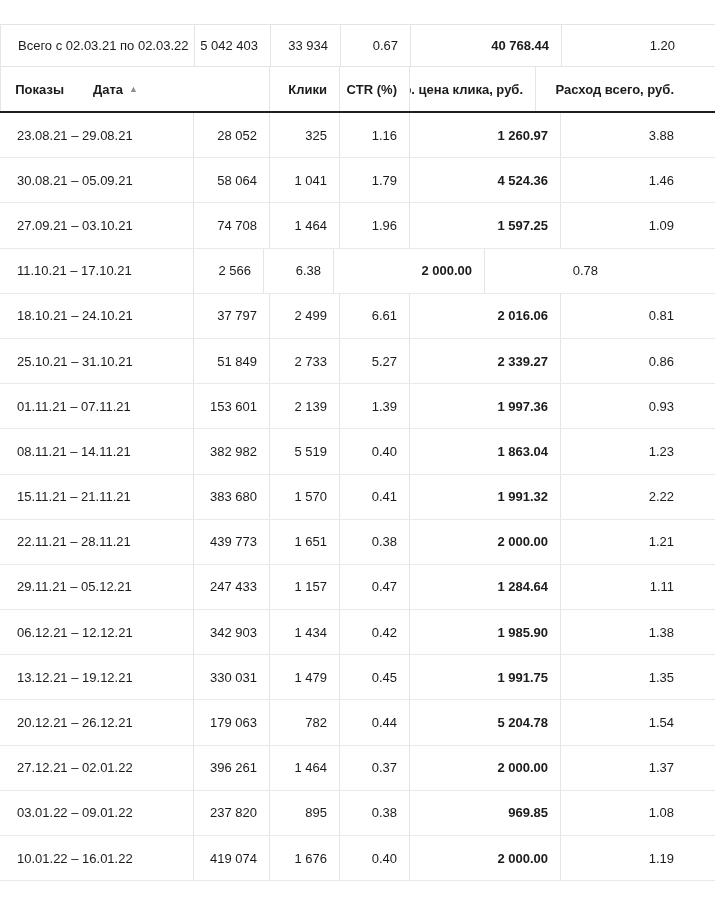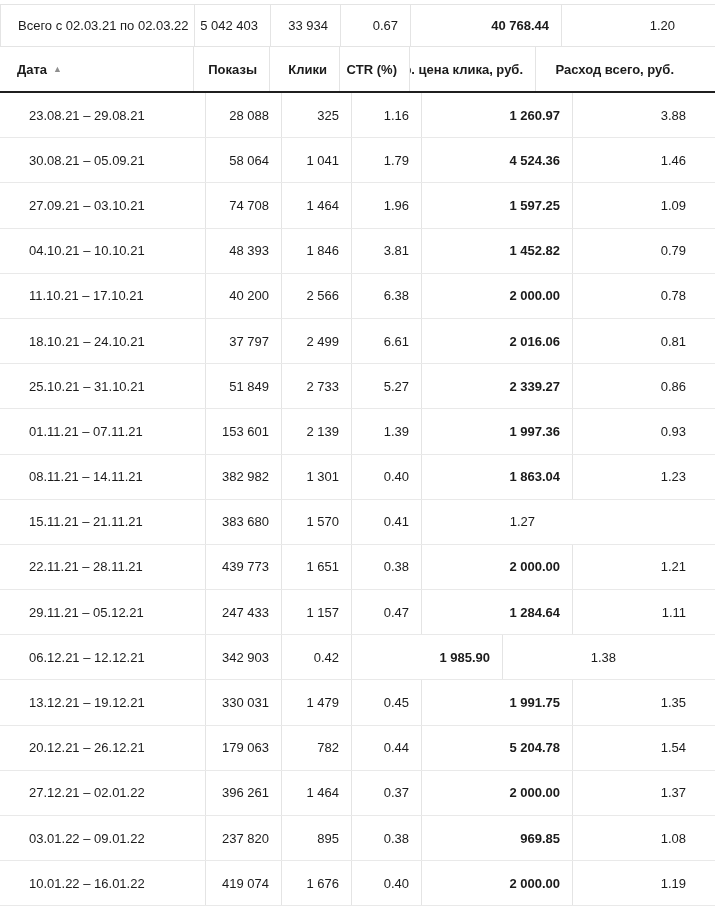--- a/index.html
+++ b/index.html
@@ -9,21 +9,21 @@
   }
   body {
     width: 715px;
     height: 913px;
     font-family: "Liberation Sans", "DejaVu Sans", sans-serif;
     font-size: 13px;
     color: #1b1b1b;
     overflow: hidden;
   }
   .report-table {
-    margin-top: 4px;
+    margin-top: 24px;
     width: 715px;
   }
   .row {
     display: flex;
     align-items: center;
     box-sizing: border-box;
     width: 715px;
   }
   .cell {
     box-sizing: border-box;
@@ -52,21 +52,20 @@
     border-left: 1px solid #e4e4e4;
   }
   .row-header {
     height: 46px;
     border-bottom: 2px solid #1f1f1f;
     font-weight: bold;
   }
   .row-data {
     height: 45.2px;
     border-bottom: 1px solid #e9e9e9;
-    padding-left: 12px;
   }
   .sort-arrow {
     color: #8f8f8f;
     font-size: 9px;
     margin-left: 6px;
     font-weight: normal;
   }
 </style>
 </head>
 <body>
@@ -76,35 +75,35 @@
   <div class="row row-totals">
     <div class="cell c-date">Всего с 02.03.21 по 02.03.22</div>
     <div class="cell c-impr num">5 042 403</div>
     <div class="cell c-clk num">33 934</div>
     <div class="cell c-ctr num">0.67</div>
     <div class="cell c-cost num">40 768.44</div>
     <div class="cell c-cpc num">1.20</div>
   </div>
 
   <div class="row row-header">
+    <div class="cell c-impr num">Показы</div>
     <div class="cell c-date">
       <span>Дата</span>
       <span class="sort-arrow">▲</span>
     </div>
-    <div class="cell c-impr num">Показы</div>
     <div class="cell c-clk num">Клики</div>
     <div class="cell c-ctr num">CTR (%)</div>
     <div class="cell c-cpc num">Ср. цена клика, руб.</div>
     <div class="cell c-cost num">Расход всего, руб.</div>
   </div>
 
   <div id="table-body">
   <div class="row row-data">
     <div class="cell c-date">23.08.21 – 29.08.21</div>
-    <div class="cell c-impr num">28 088</div>
+    <div class="cell c-impr num">28 052</div>
     <div class="cell c-clk num">325</div>
     <div class="cell c-ctr num">1.16</div>
     <div class="cell c-cost num">1 260.97</div>
     <div class="cell c-cpc num">3.88</div>
   </div>
 
   <div class="row row-data">
     <div class="cell c-date">30.08.21 – 05.09.21</div>
     <div class="cell c-impr num">58 064</div>
     <div class="cell c-clk num">1 041</div>
@@ -115,32 +114,23 @@
 
   <div class="row row-data">
     <div class="cell c-date">27.09.21 – 03.10.21</div>
     <div class="cell c-impr num">74 708</div>
     <div class="cell c-clk num">1 464</div>
     <div class="cell c-ctr num">1.96</div>
     <div class="cell c-cost num">1 597.25</div>
     <div class="cell c-cpc num">1.09</div>
   </div>
 
-  <div class="row row-data">
-    <div class="cell c-date">04.10.21 – 10.10.21</div>
-    <div class="cell c-impr num">48 393</div>
-    <div class="cell c-clk num">1 846</div>
-    <div class="cell c-ctr num">3.81</div>
-    <div class="cell c-cost num">1 452.82</div>
-    <div class="cell c-cpc num">0.79</div>
-  </div>
 
   <div class="row row-data">
     <div class="cell c-date">11.10.21 – 17.10.21</div>
-    <div class="cell c-impr num">40 200</div>
     <div class="cell c-clk num">2 566</div>
     <div class="cell c-ctr num">6.38</div>
     <div class="cell c-cost num">2 000.00</div>
     <div class="cell c-cpc num">0.78</div>
   </div>
 
   <div class="row row-data">
     <div class="cell c-date">18.10.21 – 24.10.21</div>
     <div class="cell c-impr num">37 797</div>
     <div class="cell c-clk num">2 499</div>
@@ -163,32 +153,33 @@
     <div class="cell c-impr num">153 601</div>
     <div class="cell c-clk num">2 139</div>
     <div class="cell c-ctr num">1.39</div>
     <div class="cell c-cost num">1 997.36</div>
     <div class="cell c-cpc num">0.93</div>
   </div>
 
   <div class="row row-data">
     <div class="cell c-date">08.11.21 – 14.11.21</div>
     <div class="cell c-impr num">382 982</div>
-    <div class="cell c-clk num">1 301</div>
+    <div class="cell c-clk num">5 519</div>
     <div class="cell c-ctr num">0.40</div>
     <div class="cell c-cost num">1 863.04</div>
     <div class="cell c-cpc num">1.23</div>
   </div>
 
   <div class="row row-data">
     <div class="cell c-date">15.11.21 – 21.11.21</div>
     <div class="cell c-impr num">383 680</div>
     <div class="cell c-clk num">1 570</div>
     <div class="cell c-ctr num">0.41</div>
-    <div class="cell c-cpc num">1.27</div>
+    <div class="cell c-cost num">1 991.32</div>
+    <div class="cell c-cpc num">2.22</div>
   </div>
 
   <div class="row row-data">
     <div class="cell c-date">22.11.21 – 28.11.21</div>
     <div class="cell c-impr num">439 773</div>
     <div class="cell c-clk num">1 651</div>
     <div class="cell c-ctr num">0.38</div>
     <div class="cell c-cost num">2 000.00</div>
     <div class="cell c-cpc num">1.21</div>
   </div>
@@ -198,20 +189,21 @@
     <div class="cell c-impr num">247 433</div>
     <div class="cell c-clk num">1 157</div>
     <div class="cell c-ctr num">0.47</div>
     <div class="cell c-cost num">1 284.64</div>
     <div class="cell c-cpc num">1.11</div>
   </div>
 
   <div class="row row-data">
     <div class="cell c-date">06.12.21 – 12.12.21</div>
     <div class="cell c-impr num">342 903</div>
+    <div class="cell c-clk num">1 434</div>
     <div class="cell c-ctr num">0.42</div>
     <div class="cell c-cost num">1 985.90</div>
     <div class="cell c-cpc num">1.38</div>
   </div>
 
   <div class="row row-data">
     <div class="cell c-date">13.12.21 – 19.12.21</div>
     <div class="cell c-impr num">330 031</div>
     <div class="cell c-clk num">1 479</div>
     <div class="cell c-ctr num">0.45</div>

